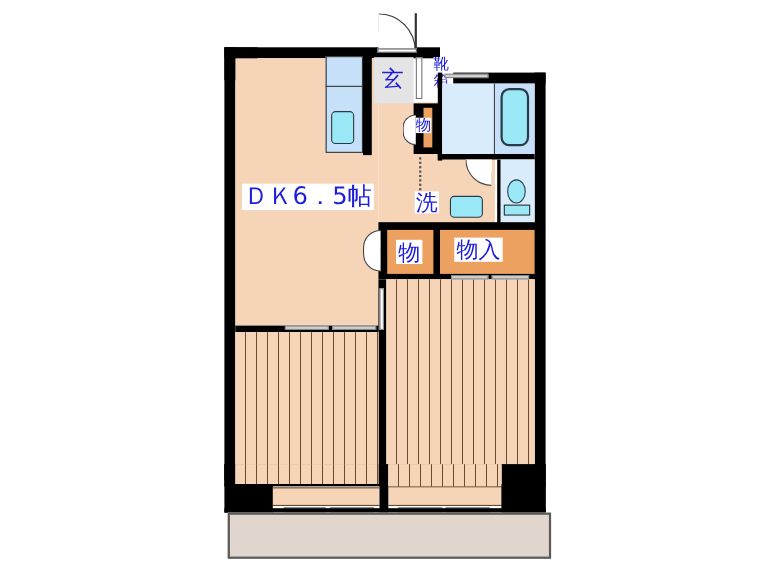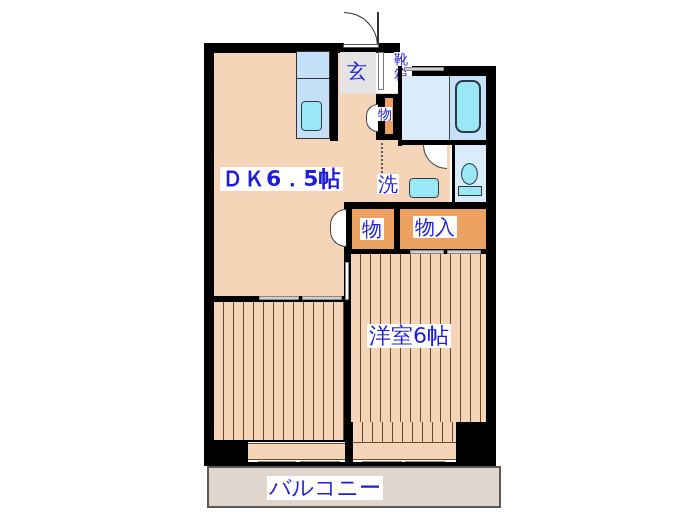--- a/index.html
+++ b/index.html
@@ -61,33 +61,32 @@
   <div class="abs wall" style="left:398px;top:140px;width:88px;height:5px;"></div>
 
   <div class="abs" style="left:423px;top:145px;width:24px;height:24px;border:1px solid #444;border-top:none;border-right:none;border-radius:0 0 0 24px;background:#fff;"></div>
   <div class="abs" style="left:452px;top:145px;width:34px;height:58px;background:#d8ecfb;border-left:3px solid #000;"></div>
   <div class="abs fixture" style="left:461px;top:163px;width:17px;height:22px;border-radius:50%;border-width:1px;"></div>
   <div class="abs" style="left:458px;top:186px;width:24px;height:10px;background:#9ae8f6;border:1px solid #333;"></div>
   <div class="abs fixture" style="left:409px;top:178px;width:30px;height:20px;border-radius:4px;border-width:1px;"></div>
   <div class="abs" style="left:381px;top:143px;width:0;height:34px;border-left:2px dotted #555;"></div>
   <span class="abs label" style="left:377px;top:174px;font-size:20px;padding:0 1px;">洗</span>
 
-  <span class="abs label" style="left:220px;top:167px;font-size:22px;font-weight:bold;">ＤＫ6．5帖</span>
+  <span class="abs label" style="left:220px;top:167px;font-size:22px;">ＤＫ6．5帖</span>
 
   <div class="abs wall" style="left:344px;top:202px;width:146px;height:52px;"></div>
   <div class="abs closet" style="left:352px;top:209px;width:42px;height:40px;"></div>
   <span class="abs label" style="left:360px;top:218px;font-size:20px;">物</span>
   <div class="abs closet" style="left:400px;top:209px;width:86px;height:40px;"></div>
   <span class="abs label" style="left:413px;top:216px;font-size:20px;">物入</span>
   <div class="abs" style="left:330px;top:209px;width:16px;height:38px;border:1px solid #444;border-right:none;border-radius:18px 0 0 18px;background:#fff;"></div>
 
   <div class="abs wood" style="left:351px;top:254px;width:135px;height:168px;"></div>
   <div class="abs slide" style="left:410px;top:250px;width:34px;height:4px;"></div>
   <div class="abs slide" style="left:447px;top:250px;width:34px;height:4px;"></div>
-  <span class="abs label" style="left:367px;top:324px;font-size:22px;">洋室6帖</span>
 
   <div class="abs wall" style="left:344px;top:254px;width:7px;height:168px;"></div>
   <div class="abs slide" style="left:345px;top:262px;width:4px;height:38px;background:#fff;"></div>
 
   <div class="abs wall" style="left:214px;top:296px;width:130px;height:6px;"></div>
   <div class="abs slide" style="left:259px;top:296px;width:40px;height:4px;"></div>
   <div class="abs slide" style="left:302px;top:296px;width:40px;height:4px;"></div>
   <div class="abs wood" style="left:214px;top:302px;width:130px;height:120px;"></div>
 
   <div class="abs floor" style="left:248px;top:443px;width:97px;height:17px;border-top:1px solid #6a4a2a;border-bottom:1px solid #6a4a2a;"></div>
@@ -99,14 +98,13 @@
   <div class="abs wood" style="left:353px;top:422px;width:103px;height:20px;"></div>
   <div class="abs wood" style="left:214px;top:422px;width:130px;height:18px;"></div>
   <div class="abs wall" style="left:456px;top:440px;width:40px;height:26px;"></div>
   <div class="abs slide" style="left:258px;top:461px;width:38px;height:5px;"></div>
   <div class="abs slide" style="left:300px;top:461px;width:40px;height:5px;"></div>
   <div class="abs slide" style="left:362px;top:461px;width:40px;height:5px;"></div>
   <div class="abs slide" style="left:405px;top:461px;width:40px;height:5px;"></div>
   <div class="abs wall" style="left:204px;top:462px;width:292px;height:4px;"></div>
 
   <div class="abs balcony" style="left:207px;top:466px;width:294px;height:42px;"></div>
-  <span class="abs label" style="left:267px;top:476px;font-size:22px;">バルコニー</span>
 </div>
 
 </body></html>

